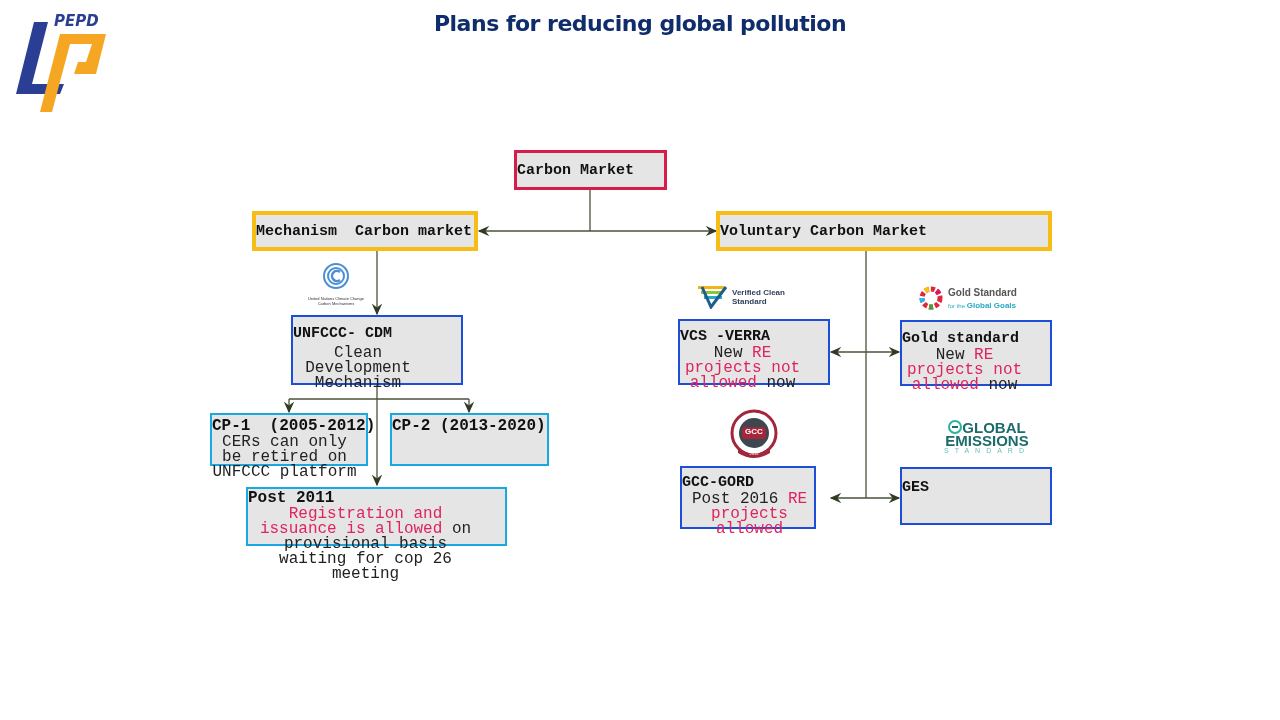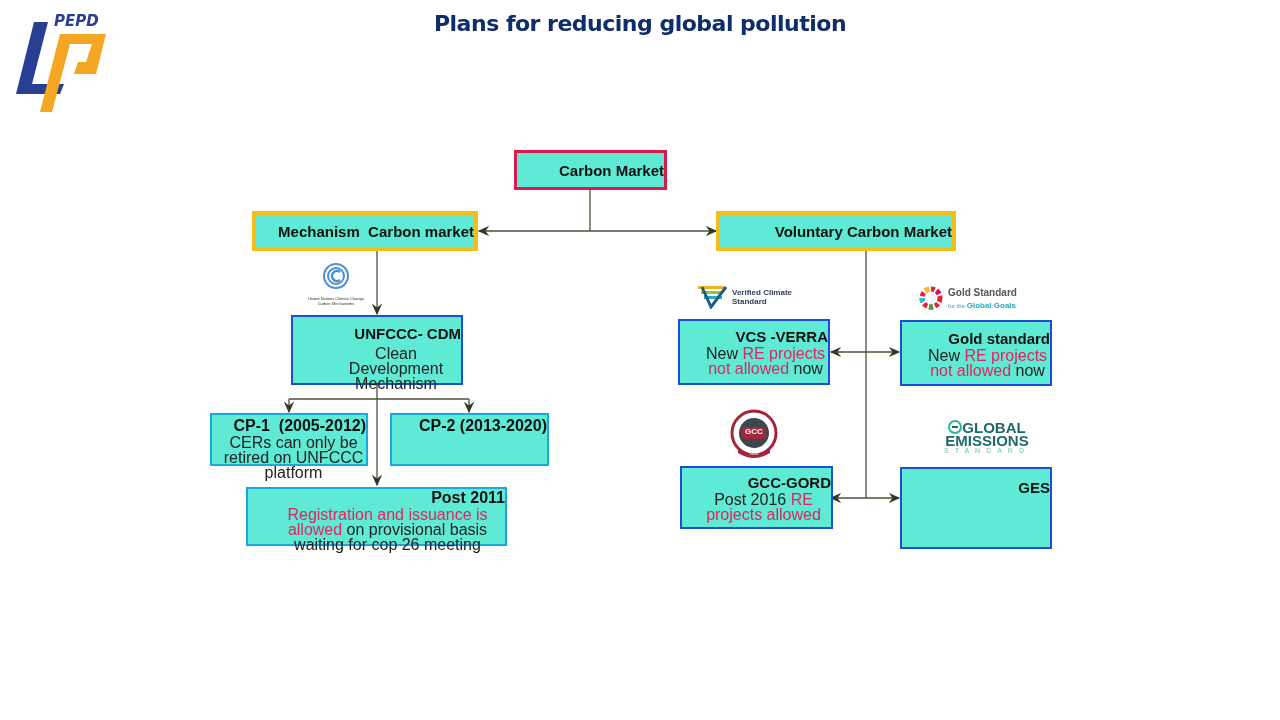--- a/index.html
+++ b/index.html
@@ -1,20 +1,20 @@
 <!DOCTYPE html>
 <html><head>
 <meta charset="utf-8">
 <style>
   html, body { margin:0; padding:0; }
   body { width:1280px; height:720px; background:#ffffff; position:relative; overflow:hidden;
          font-family:"Liberation Sans", sans-serif; color:#111; }
   .abs { position:absolute; box-sizing:border-box; }
   .title { left:0; width:1280px; top:11px; text-align:center; font-size:22px; font-weight:bold; color:#0f2c6b; font-family:"DejaVu Sans", sans-serif; letter-spacing:-0.5px; }
-  .box { background:#5eead4; text-align:center; display:flex; flex-direction:column; align-items:flex-end; justify-content:flex-start; font-family:Liberation Sans, sans-serif; }
+  .box { background:#e5e5e5; text-align:center; display:flex; flex-direction:column; align-items:flex-start; justify-content:flex-start; font-family:Liberation Mono, monospace; }
   .red { border:3px solid #d81b4a; }
   .yellow { border:4px solid #f6bd16; }
   .green { border:2px solid #1d4ed8; }
   .blue { border:2.5px solid #1aa8e0; }
   .h { font-weight:bold; font-size:15px; color:#111; }
   .h2 { font-weight:bold; font-size:16px; color:#111; }
   .sub { font-size:16px; color:#222; line-height:15px; }
   .hl { color:#e0245e; }
   svg.lines { position:absolute; left:0; top:0; }
   .logo-text { font-family:"DejaVu Sans", sans-serif; }
@@ -56,21 +56,21 @@
 </svg>
 
 <div class="abs box red" style="left:514px;top:150px;width:153px;height:40px;justify-content:center;">
   <span class="h">Carbon Market</span>
 </div>
 
 <div class="abs box yellow" style="left:252px;top:211px;width:226px;height:40px;justify-content:center;">
   <span class="h" style="white-space:pre;">Mechanism  Carbon market</span>
 </div>
 
-<div class="abs box yellow" style="left:716px;top:211px;width:240px;height:40px;justify-content:center;">
+<div class="abs box yellow" style="left:716px;top:211px;width:336px;height:40px;justify-content:center;">
   <span class="h">Voluntary Carbon Market</span>
 </div>
 
 <div class="abs" style="left:305px;top:262px;width:62px;height:44px;text-align:center;">
   <svg width="34" height="30" viewBox="0 0 34 30">
     <circle cx="17" cy="14" r="12" fill="none" stroke="#4a8fd6" stroke-width="2"></circle>
     <circle cx="17" cy="14" r="8" fill="none" stroke="#4a8fd6" stroke-width="2"></circle>
     <path d="M21 10 A5 5 0 1 0 21 18" fill="none" stroke="#4a8fd6" stroke-width="2.5"></path>
   </svg>
   <div style="font-size:4px;line-height:5px;color:#333;">
@@ -101,21 +101,21 @@
 </div>
 
 <div class="abs" style="left:698px;top:284px;width:120px;height:26px;display:flex;align-items:center;">
   <svg width="30" height="24" viewBox="0 0 30 24">
     <rect x="0" y="1" width="26" height="3" fill="#f2b41c"></rect>
     <rect x="3" y="6" width="22" height="3" fill="#8cc63f"></rect>
     <rect x="6" y="11" width="18" height="3" fill="#29a9c6"></rect>
     <path d="M4 2 L13 22 L28 2" fill="none" stroke="#1f5e8c" stroke-width="3"></path>
   </svg>
   <div style="font-size:8px;line-height:9px;font-weight:bold;color:#2e3f5c;margin-left:4px;">
-    <span>Verified Climate</span><br>
+    <span>Verified Clean</span><br>
     <span>Standard</span>
   </div>
 </div>
 
 <div class="abs" style="left:918px;top:284px;width:125px;height:28px;display:flex;align-items:center;">
   <svg width="26" height="26" viewBox="0 0 26 26">
     <g fill="none" stroke-width="5">
       <circle cx="13" cy="13" r="9" stroke="#e5243b" stroke-dasharray="4 2" stroke-dashoffset="0"></circle>
       <circle cx="13" cy="13" r="9" stroke="#4c9f38" stroke-dasharray="4 50" stroke-dashoffset="-12"></circle>
       <circle cx="13" cy="13" r="9" stroke="#26bde2" stroke-dasharray="4 50" stroke-dashoffset="-24"></circle>
@@ -159,22 +159,22 @@
     <svg width="14" height="14" viewBox="0 0 14 14">
       <circle cx="7" cy="7" r="6" fill="none" stroke="#2bb3a0" stroke-width="2"></circle>
       <path d="M4 7 L10 7" stroke="#1d6b6b" stroke-width="2"></path>
     </svg>
     <span style="font-size:15px;font-weight:bold;color:#1d6b6b;">GLOBAL</span>
   </div>
   <div style="font-size:15px;font-weight:bold;color:#1d6b6b;">EMISSIONS</div>
   <div style="font-size:7px;letter-spacing:6px;color:#6cc0b8;line-height:8px;">STANDARD</div>
 </div>
 
-<div class="abs box green" style="left:680px;top:466px;width:153px;height:63px;padding-top:6px;">
+<div class="abs box green" style="left:680px;top:466px;width:136px;height:63px;padding-top:6px;">
   <span class="h">GCC-GORD</span>
   <span class="sub" style="width:135px;margin-top:1px;">
     <span>Post 2016 </span><span class="hl">RE projects allowed</span>
   </span>
 </div>
 
-<div class="abs box green" style="left:900px;top:467px;width:152px;height:82px;padding-top:10px;">
+<div class="abs box green" style="left:900px;top:467px;width:152px;height:58px;padding-top:10px;">
   <span class="h">GES</span>
 </div>
 
 </body></html>

